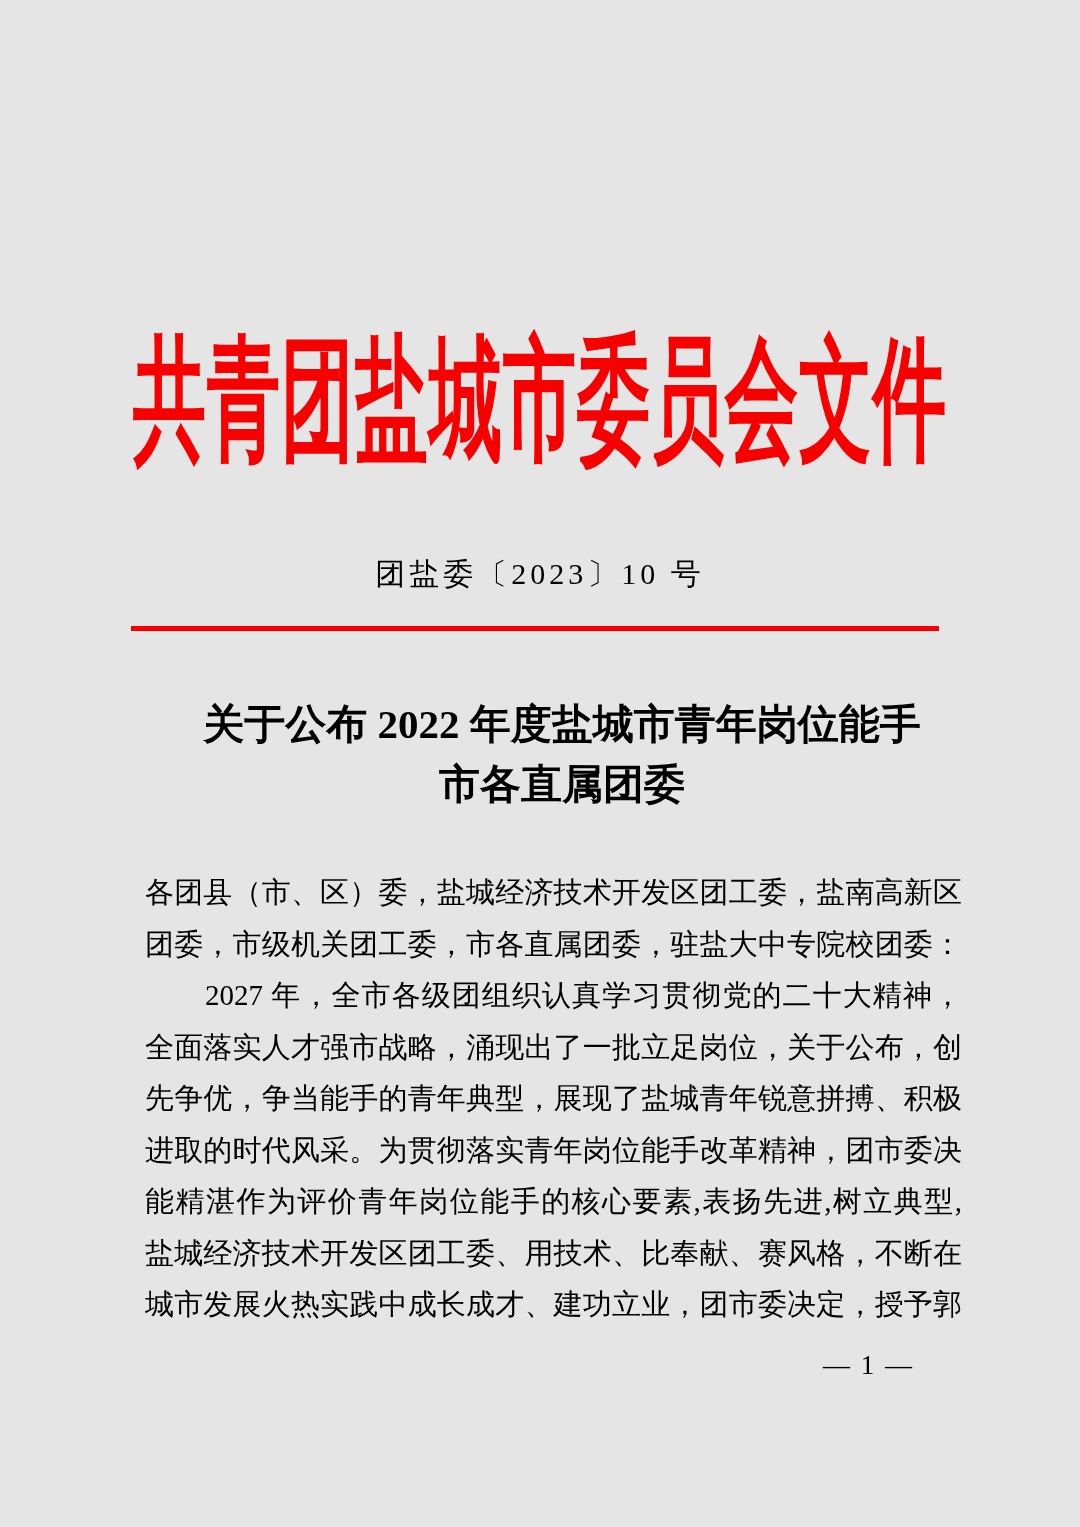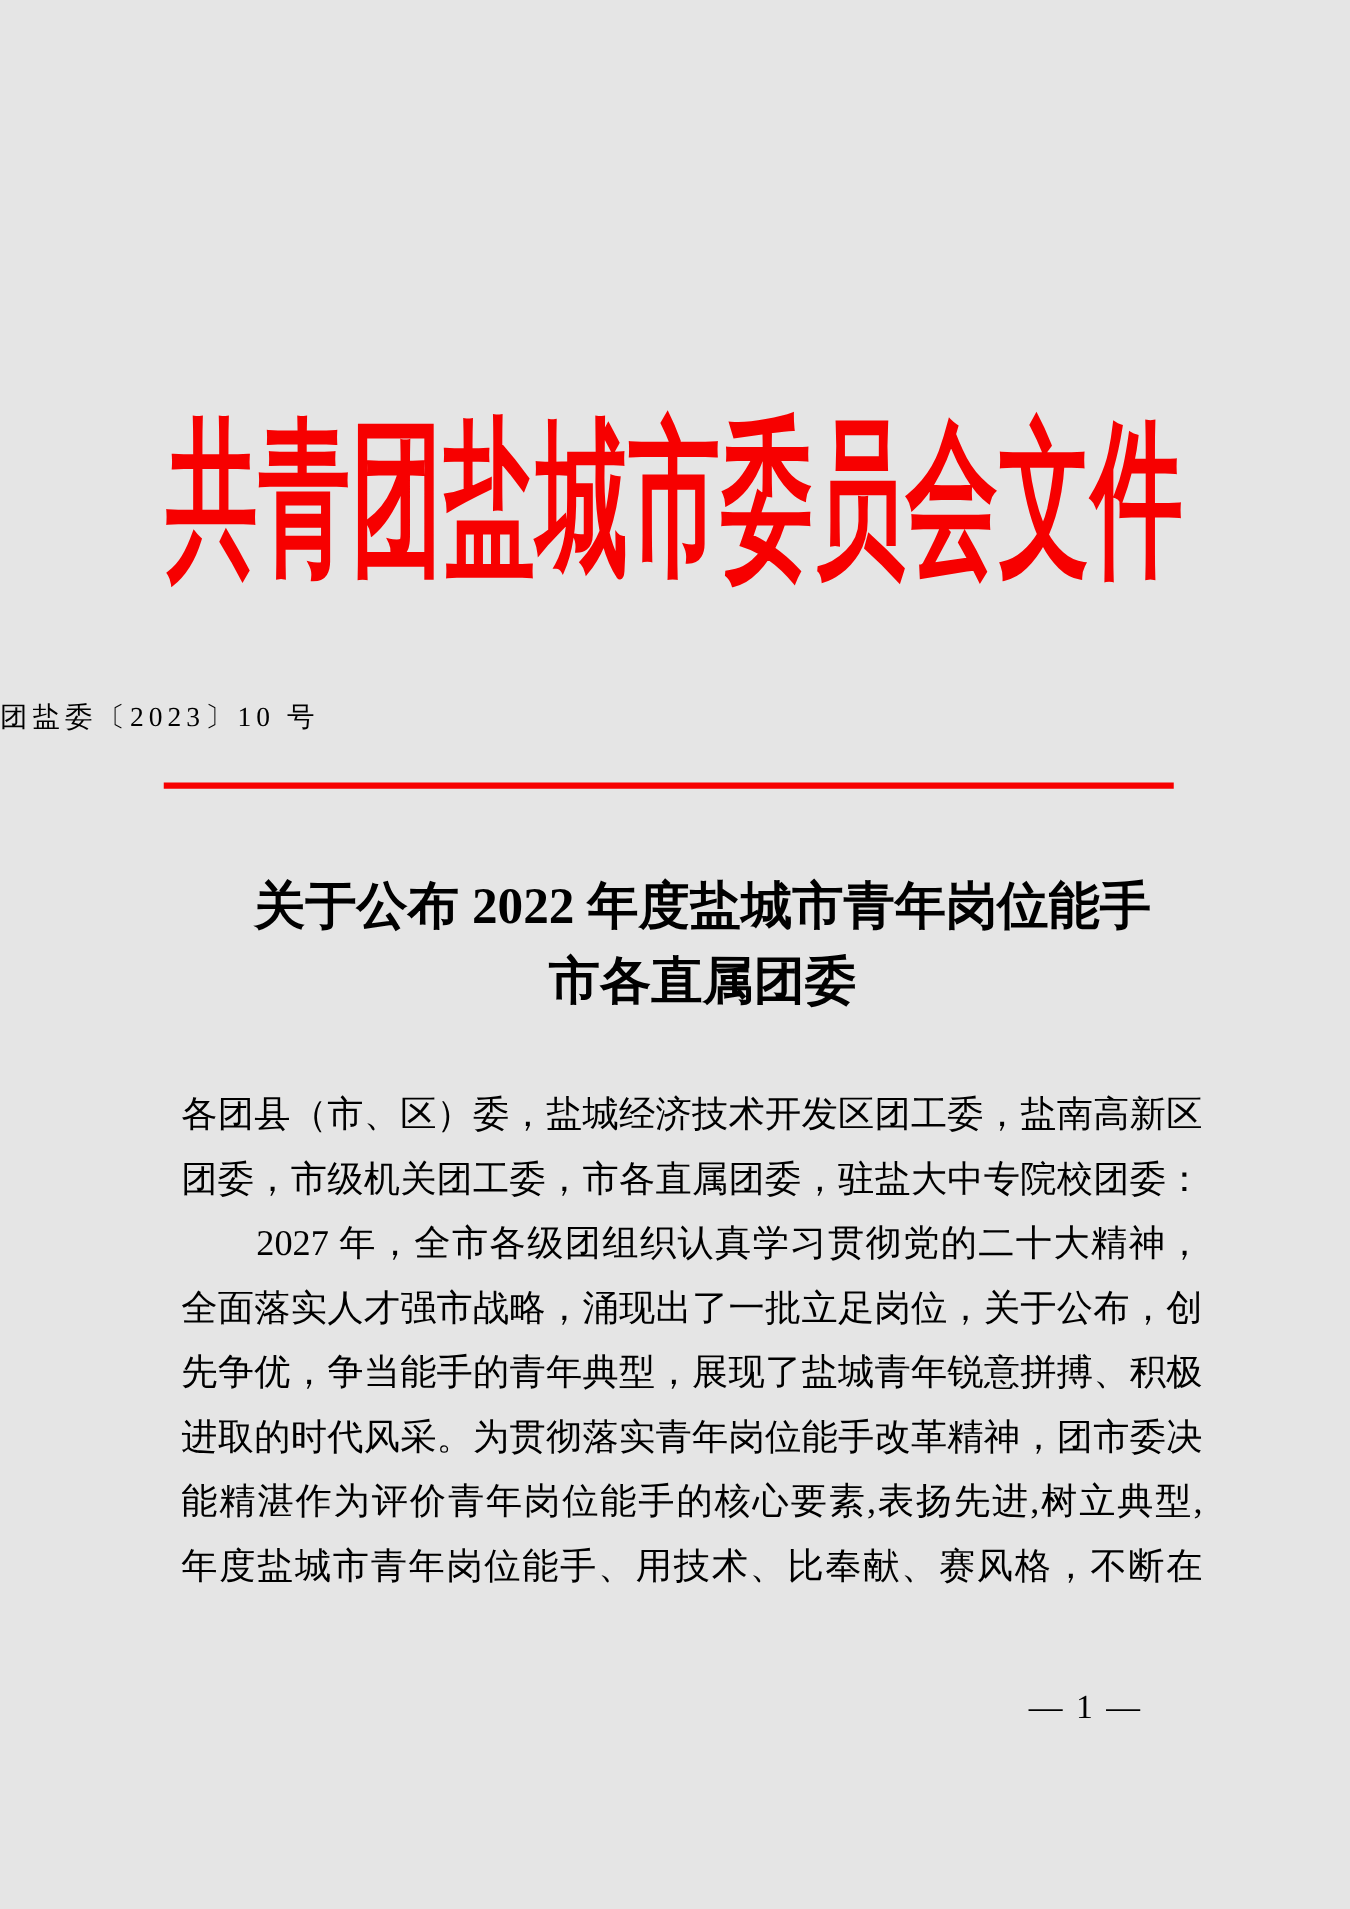--- a/index.html
+++ b/index.html
@@ -30,22 +30,22 @@
     line-height: 1;
     letter-spacing: 1px;
     transform: scaleY(1.85);
     transform-origin: top center;
     white-space: nowrap;
   }
   
   .doc-number {
     position: absolute;
     top: 557px; left: 0; right: 0;
-    text-align: left;
-    font-size: 22px;
+    text-align: center;
+    font-size: 30px;
     letter-spacing: 4px;
     line-height: 34px;
     color: #000000;
   }
   
   .red-rule {
     position: absolute;
     top: 626px; left: 131px;
     width: 808px; height: 5px;
     background: var(--accent, #f70000);
@@ -108,18 +108,19 @@
   </div>
 
   <div class="doc-body">
     <div class="bline">各团县（市、区）委，盐城经济技术开发区团工委，盐南高新区</div>
     <div class="bline">团委，市级机关团工委，市各直属团委，驻盐大中专院校团委：</div>
     <div class="bline indent">2027 年，全市各级团组织认真学习贯彻党的二十大精神，</div>
     <div class="bline">全面落实人才强市战略，涌现出了一批立足岗位，关于公布，创</div>
     <div class="bline">先争优，争当能手的青年典型，展现了盐城青年锐意拼搏、积极</div>
     <div class="bline">进取的时代风采。为贯彻落实青年岗位能手改革精神，团市委决定</div>
     <div class="bline">能精湛作为评价青年岗位能手的核心要素,表扬先进,树立典型,</div>
-    <div class="bline">年度盐城市青年岗位能手、用技术、比奉献、赛风格，不断在</div>
+    <div class="bline">盐城经济技术开发区团工委、用技术、比奉献、赛风格，不断在</div>
+    <div class="bline">城市发展火热实践中成长成才、建功立业，团市委决定，授予郭</div>
   </div>
 
   <div class="page-number">— 1 —</div>
 
 </div>
 
 </body></html>

